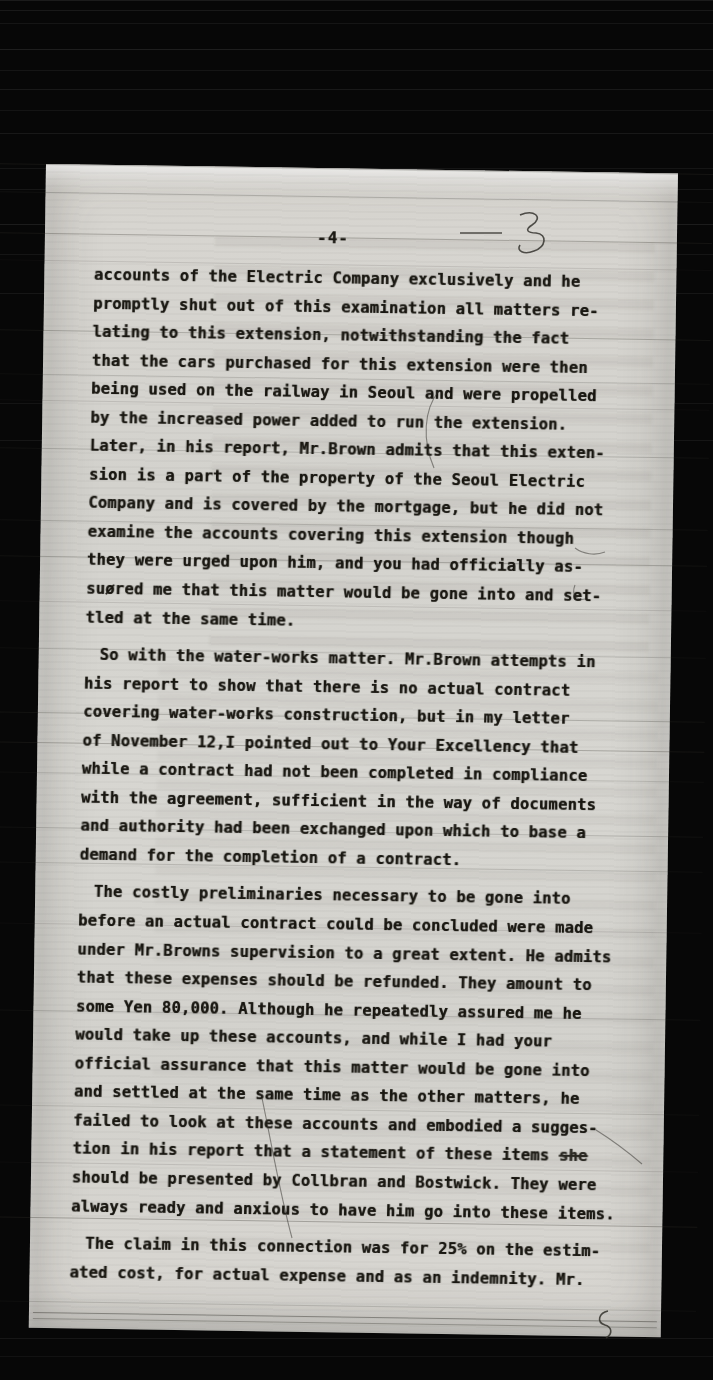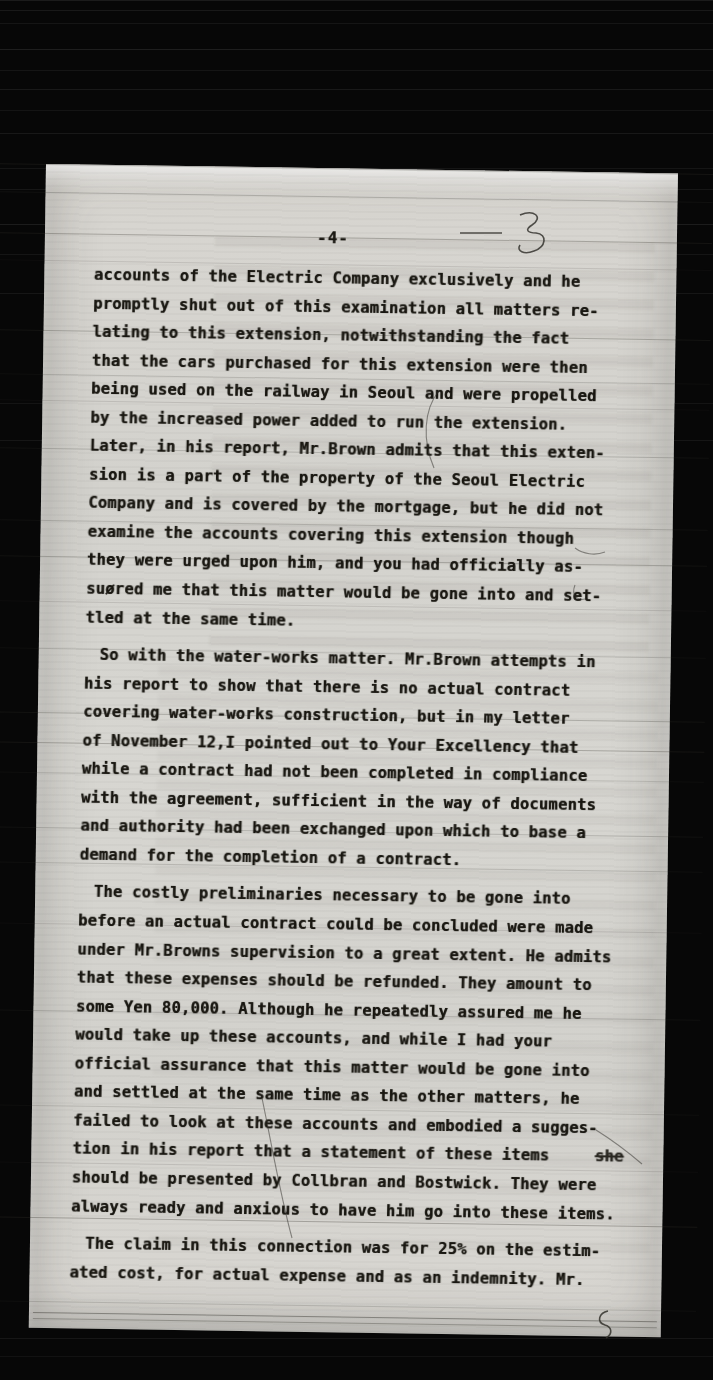--- a/index.html
+++ b/index.html
@@ -115,21 +115,20 @@
   .line{
     height:28.55px;line-height:28.55px;
     font-size:15.6px;font-weight:bold;letter-spacing:0.15px;
     white-space:pre;
     text-shadow:0.45px 0 0 rgba(24,22,16,0.6), 0 0 1px rgba(24,22,16,0.35);
   }
   .struck{
     text-decoration:line-through;
     text-decoration-thickness:2px;
     color:#2a2822;
-    margin-left:36px;
   }
 
   
   svg.marks{position:absolute;left:0;top:0;pointer-events:none;}
 </style>
 </head>
 <body>
 
 <div class="stage">
 

